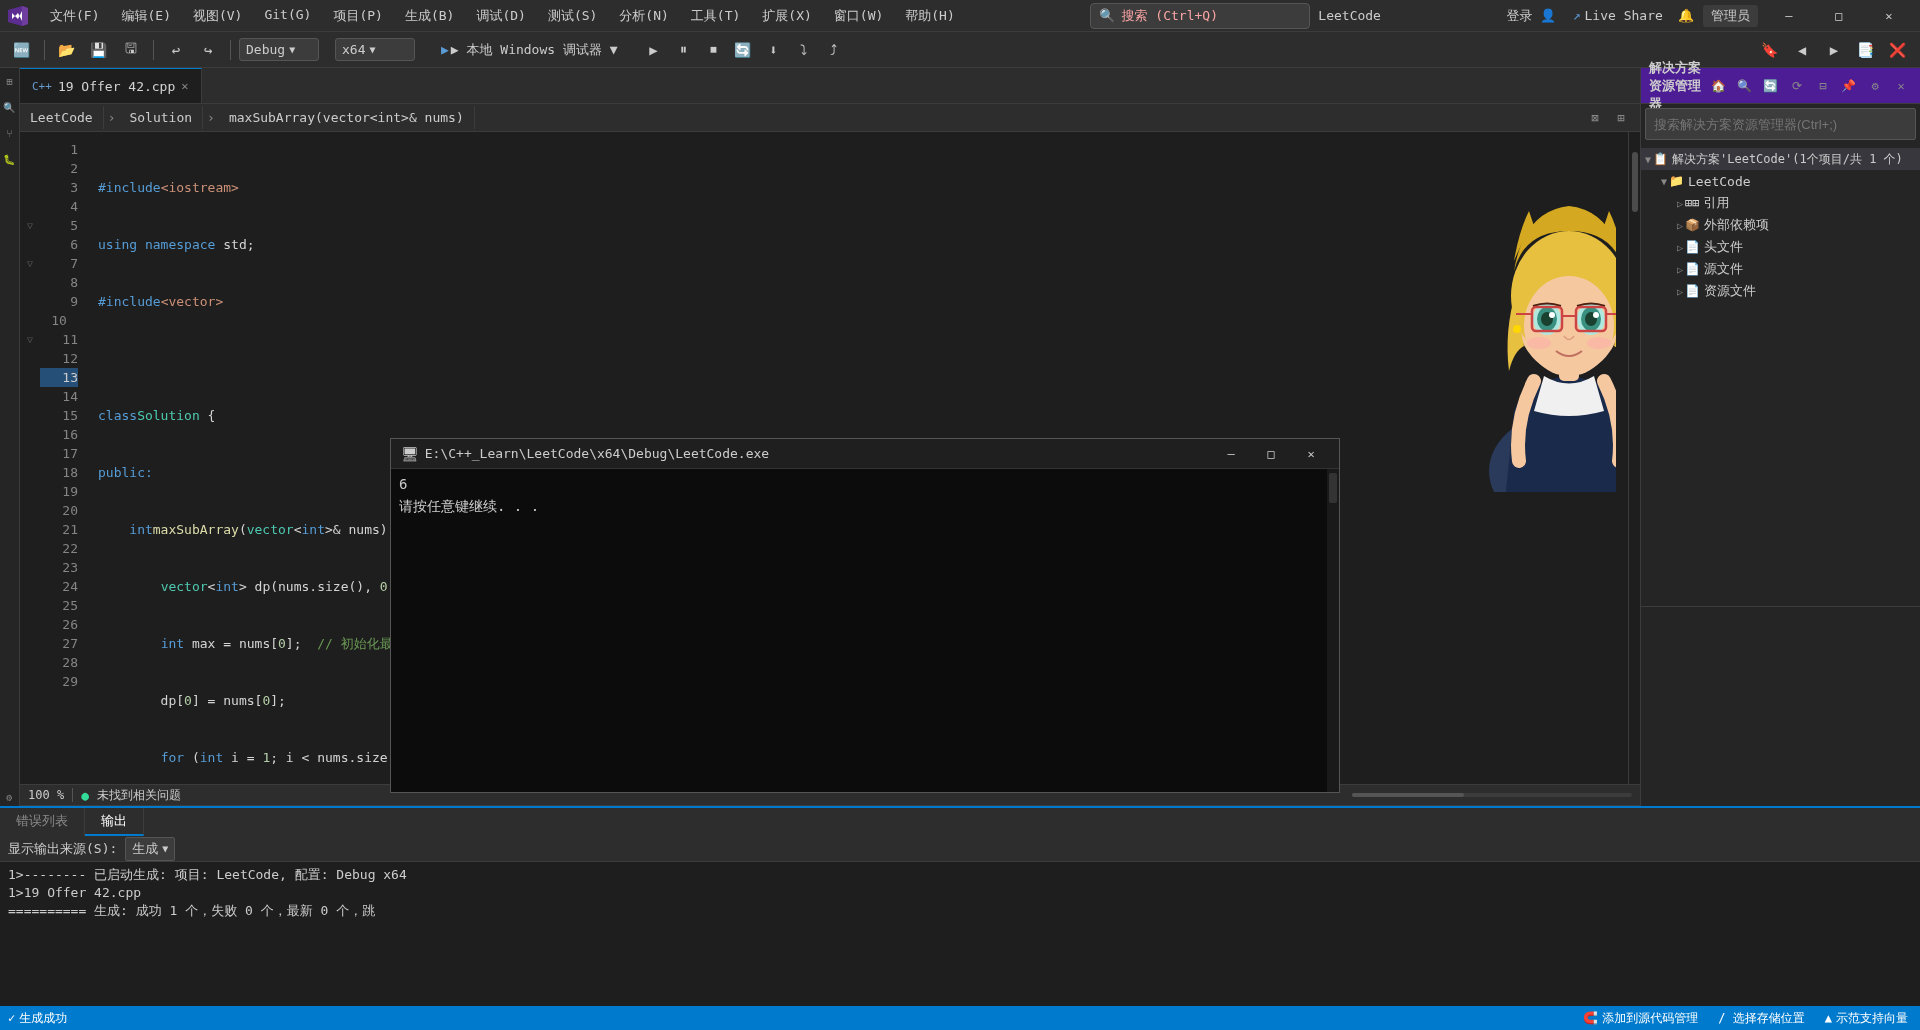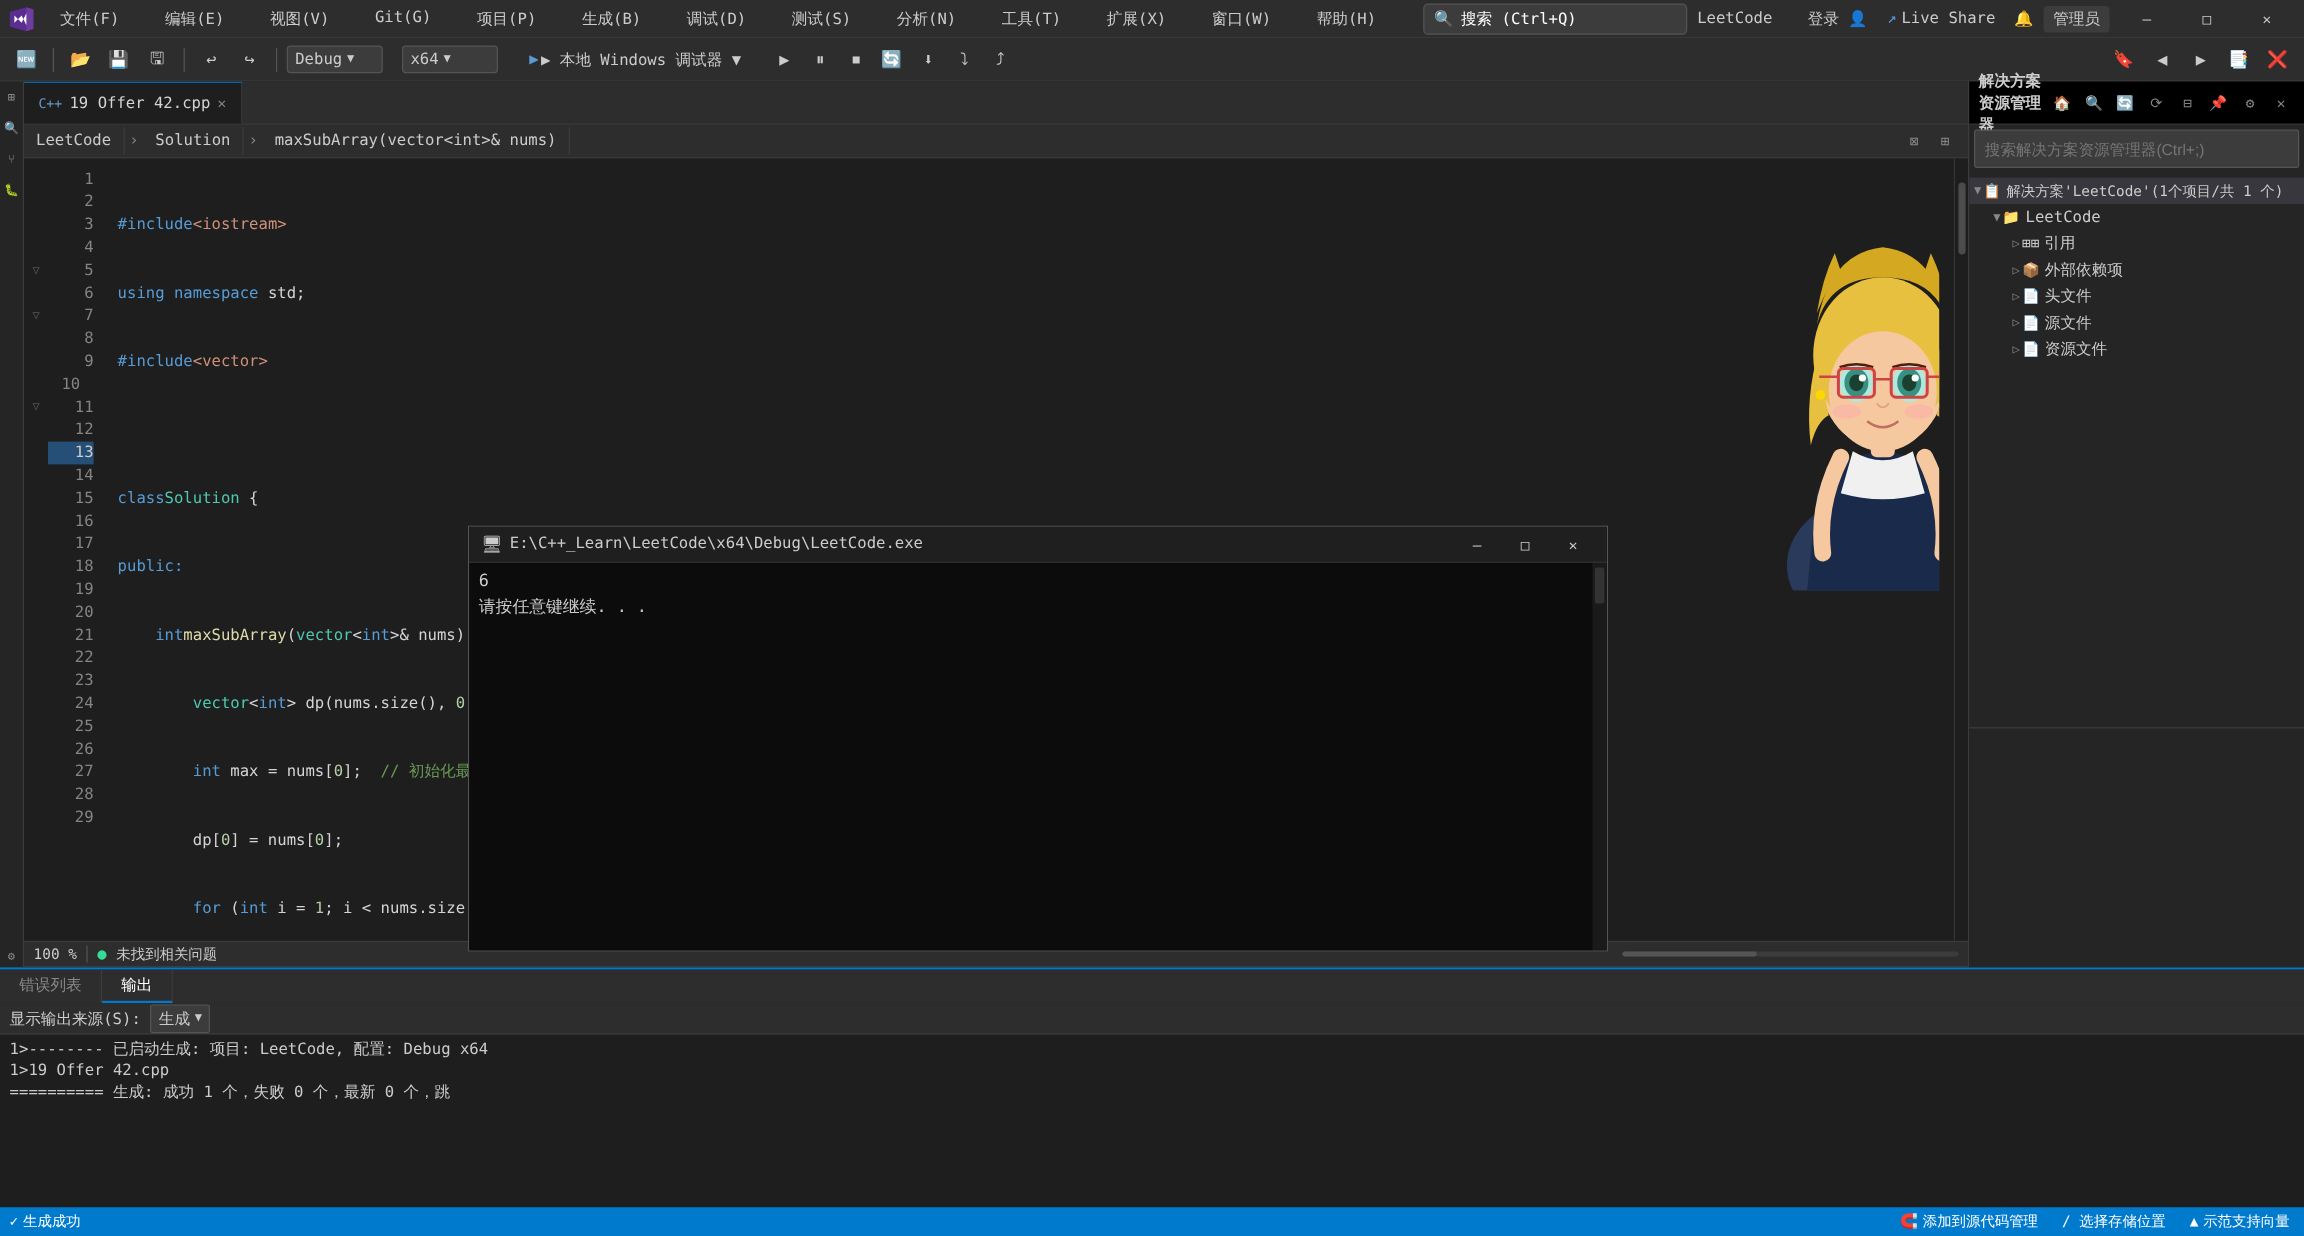--- a/index.html
+++ b/index.html
@@ -30,21 +30,21 @@
     }
     .title-bar-logo {
       width: 20px;
       height: 20px;
       display: flex;
       align-items: center;
       justify-content: center;
     }
     .title-bar-menu {
       display: flex;
-      gap: 18px;
+      gap: 2px;
     }
     .title-bar-menu-item {
       padding: 4px 10px;
       color: #ccc;
       font-size: 13px;
       cursor: pointer;
     }
     .title-bar-center {
       display: flex;
       align-items: center;
@@ -248,21 +248,21 @@
     
     .right-panel {
       width: 280px;
       background: #252526;
       border-left: 1px solid #3c3c3c;
       display: flex;
       flex-direction: column;
     }
     .panel-header {
       height: 36px;
-      background: #000000;
+      background: #4c1d95;
       display: flex;
       align-items: center;
       padding: 0 8px;
       justify-content: flex-end;
       border-bottom: 1px solid #3c3c3c;
     }
     .panel-title {
       font-size: 13px;
       color: #ccc;
       font-weight: bold;
@@ -555,21 +555,21 @@
       <div class="title-bar-menu-item">分析(N)</div>
       <div class="title-bar-menu-item">工具(T)</div>
       <div class="title-bar-menu-item">扩展(X)</div>
       <div class="title-bar-menu-item">窗口(W)</div>
       <div class="title-bar-menu-item">帮助(H)</div>
     </div>
   </div>
   <div class="title-bar-center">
     <div style="display:flex;align-items:center;background:#3c3c3c;border:1px solid #555;border-radius:4px;padding:3px 8px;gap:6px;width:220px;">
       <span style="color:#888;font-size:13px;">🔍</span>
-      <span style="color:#ffffff;font-size:13px;">搜索 (Ctrl+Q)</span>
+      <span style="color:#fca5a5;font-size:13px;">搜索 (Ctrl+Q)</span>
     </div>
     <span style="color:#ccc;font-size:13px;">LeetCode</span>
   </div>
   <div class="title-bar-right">
     <span style="color:#ccc;font-size:13px;cursor:pointer;">登录</span>
     <span style="color:#888;">👤</span>
     <div class="live-share-btn">
       <span style="color:#5b9bd5;">↗</span>
       <span>Live Share</span>
     </div>

